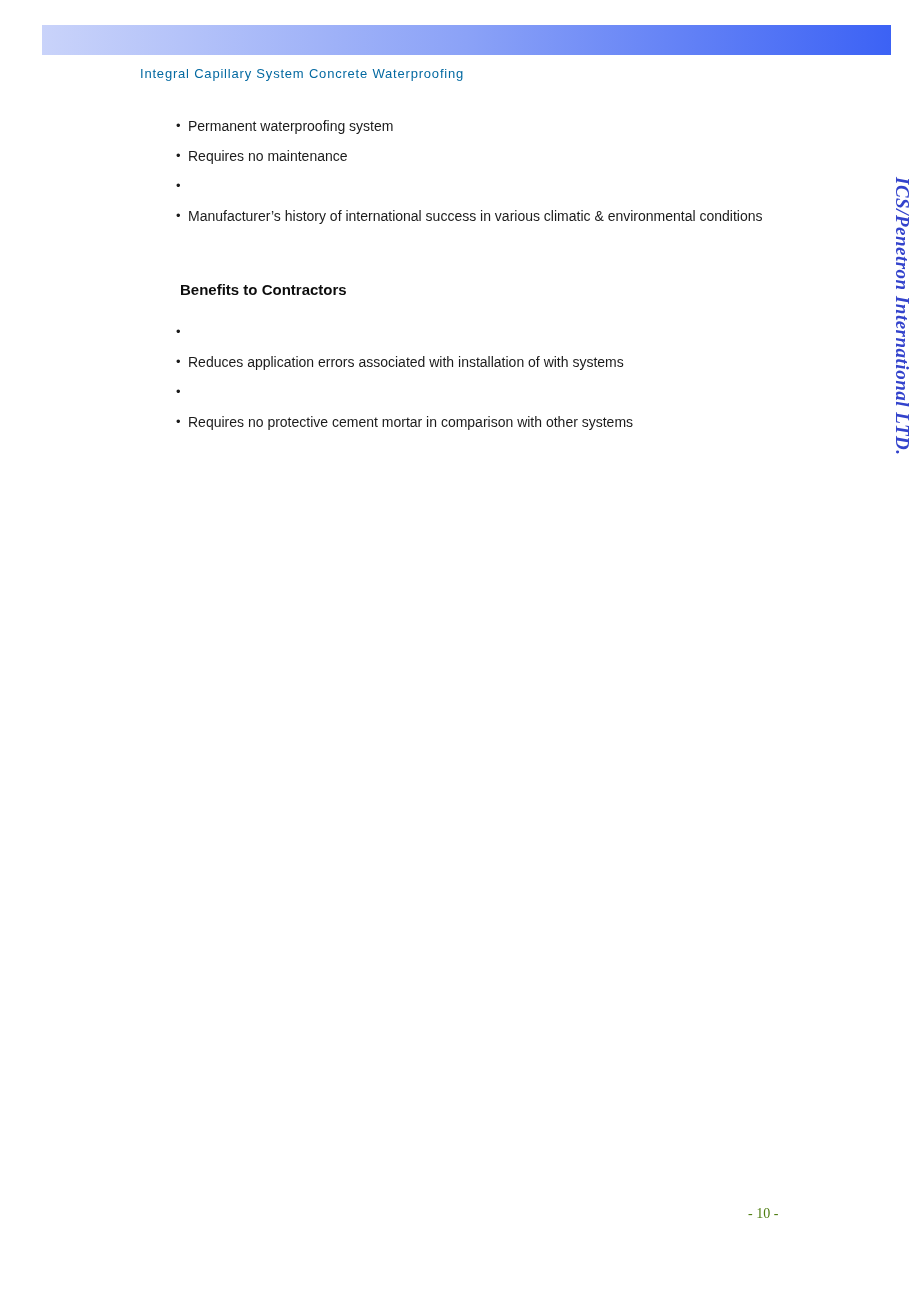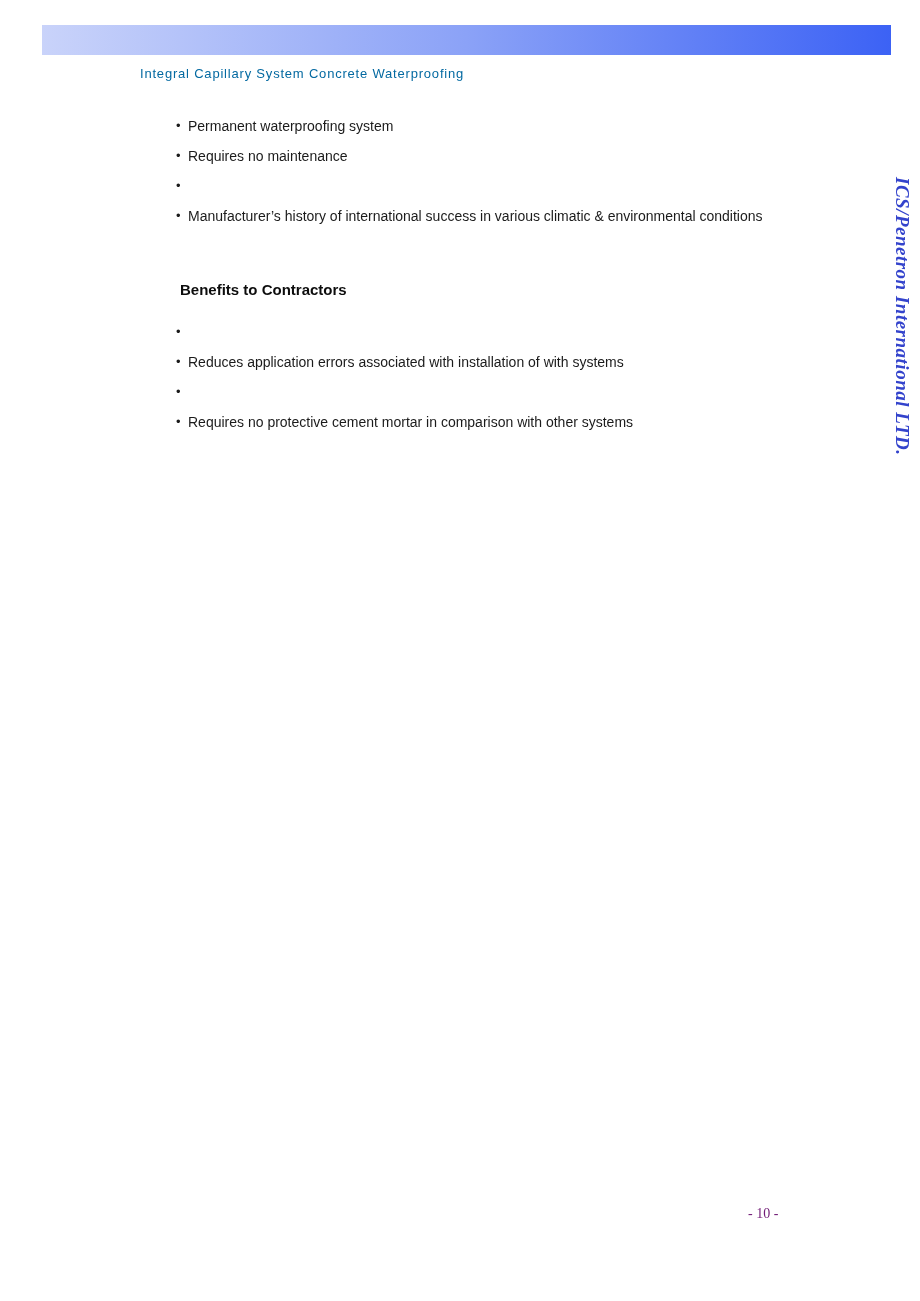--- a/index.html
+++ b/index.html
@@ -93,21 +93,21 @@
     white-space: nowrap;
   }
 
   
   .page-number {
     position: absolute;
     left: 748px;
     top: 1206px;
     font-family: "Liberation Serif", serif;
     font-size: 14px;
-    color: #701a75;
+    color: #4d7c0f;
     white-space: nowrap;
   }
 </style>
 </head>
 <body>
 
 <div class="page">
 
   <div class="header-bar"></div>
 

